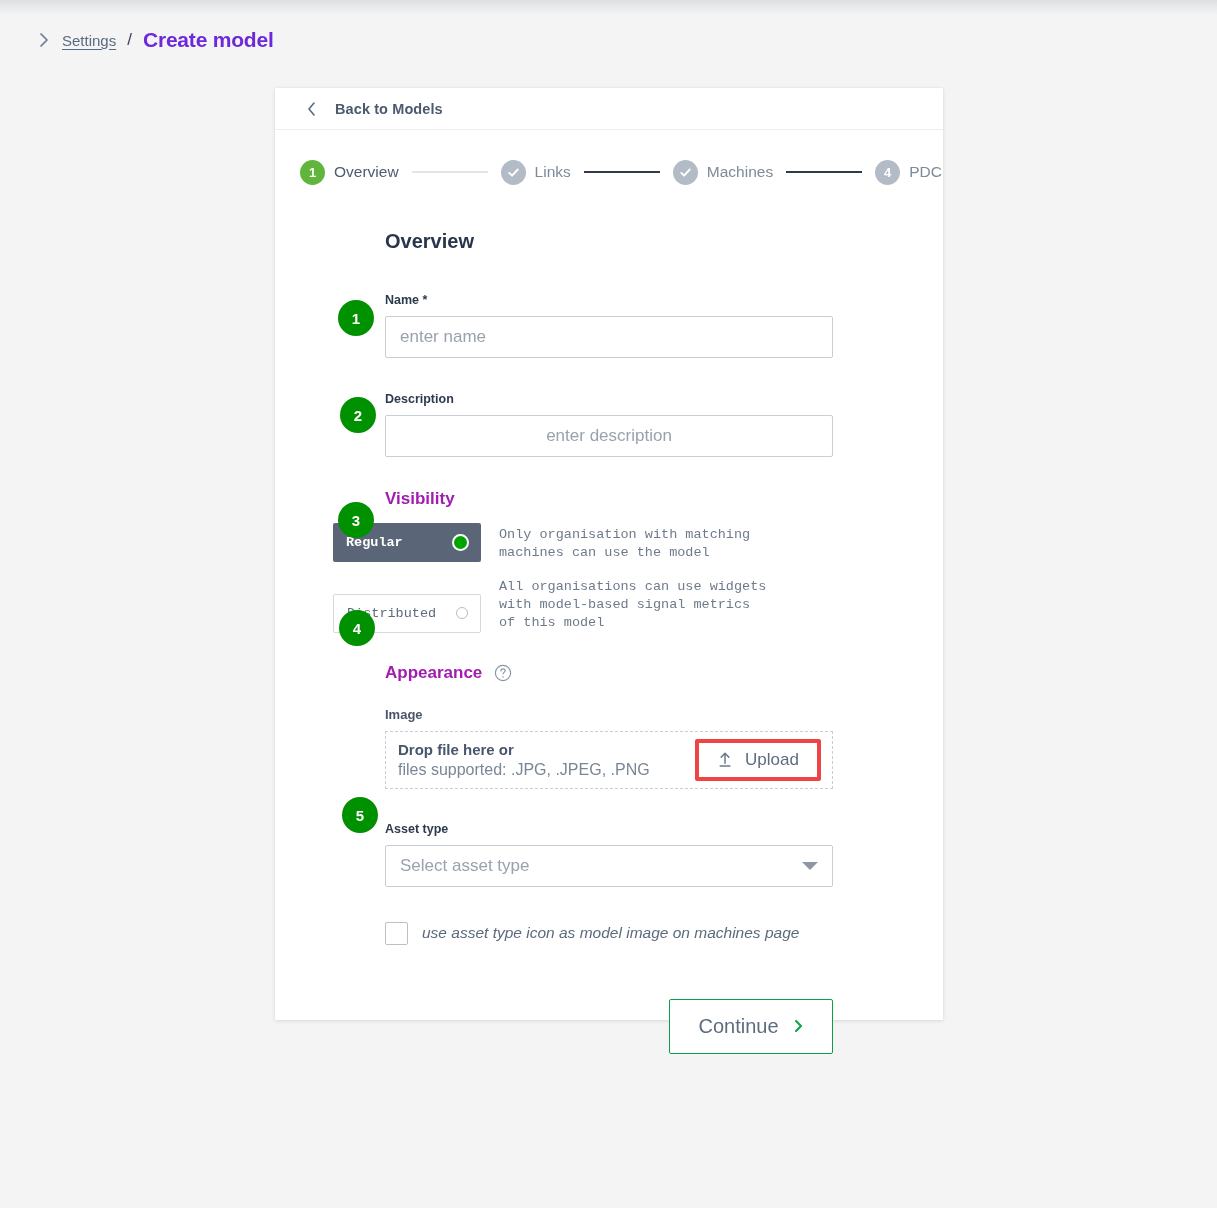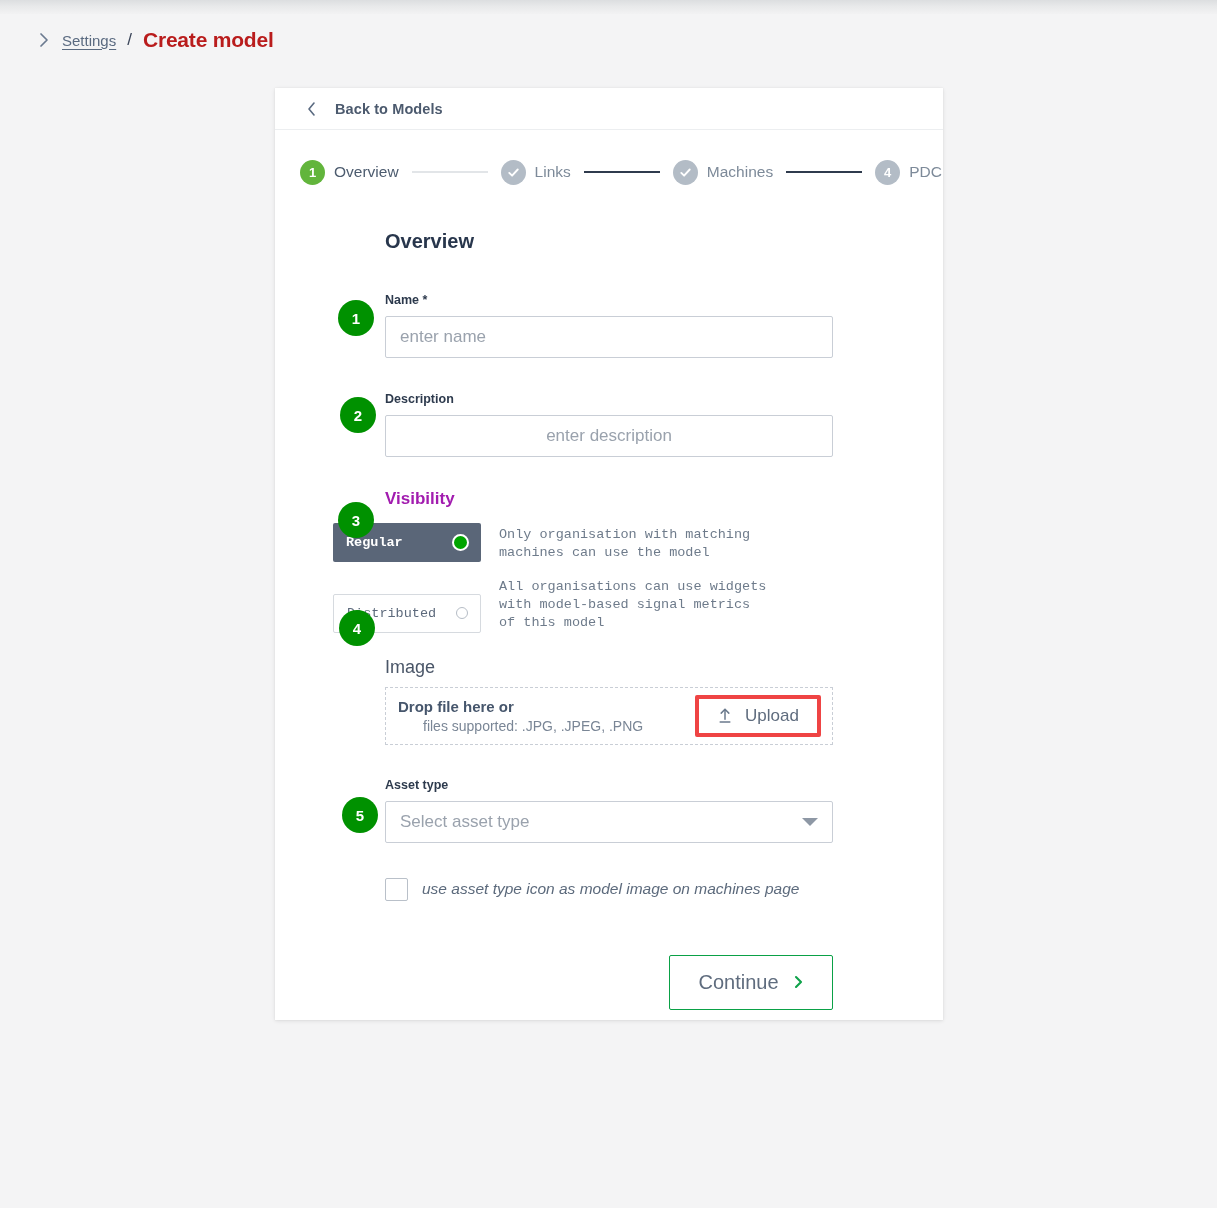--- a/index.html
+++ b/index.html
@@ -22,21 +22,21 @@
   .breadcrumb {
     position:absolute; top:28px; left:36px;
     display:flex; align-items:center; gap:10px;
   }
   .bc-chevron { width:16px; height:22px; display:block; color:#6b7a90; }
   .bc-link {
     font-size:15px; color:#5a6a80; text-decoration:underline;
     text-underline-offset:3px; cursor:pointer;
   }
   .bc-sep { font-size:17px; color:#3b4559; margin:0 1px; }
-  .bc-current { font-size:21px; font-weight:bold; color:#b91c1c; letter-spacing:-0.2px;text-align:center; }
+  .bc-current { font-size:21px; font-weight:bold; color:#6d28d9; letter-spacing:-0.2px;text-align:center; }
 
   
   .card {
     position:absolute; left:275px; top:88px; width:668px; height:932px;
     background:#ffffff;
     box-shadow: 0 1px 4px rgba(0,0,0,0.10), 0 0 1px rgba(0,0,0,0.07);
   }
   .card-header {
     height:42px; display:flex; align-items:center; gap:16px;
     padding-left:30px; border-bottom:1px solid #eceef0;
@@ -106,21 +106,21 @@
   .appearance-head { display:flex; align-items:center; gap:12px; padding-left:110px; }
   .help-icon { width:18px; height:18px; color:#8b96a4; display:block; }
 
   .dropzone {
     margin-left:110px; width:448px; height:58px;
     border:1px dashed #c9ced6; background:#fff;
     display:flex; align-items:center; justify-content:space-between;
     padding:0 11px 0 12px;
   }
   .dz-title { font-size:15px; font-weight:bold; color:#46566c; }
-  .dz-sub { font-size:14px; color:#7a8696; margin-top:3px;margin-left:25px; }
+  .dz-sub { font-size:16px; color:#7a8696; margin-top:3px; }
   .upload-btn {
     width:126px; height:42px; border:4px solid #ef4444; background:#fff;
     display:flex; align-items:center; justify-content:center; gap:12px;
     cursor:pointer; border-radius:2px;
   }
   .upload-icon { width:16px; height:17px; color:#6b7a8d; display:block; }
   .upload-label { font-size:17px; color:#5f6c7e; }
 
   
   .select-box {
@@ -230,22 +230,32 @@
       </div>
 
       <div class="vis-row" style="margin-top:14px;">
         <div class="vis-tile plain">
           <span class="vis-name">Distributed</span>
           <span class="radio-off"></span>
         </div>
         <div class="vis-desc">All organisations can use widgets with model-based signal metrics of this model</div>
       </div>
 
-
-      <div class="field-label" style="margin-top:24px; font-weight:normal; font-size:18px; color:#4a5668;">Image</div>
+      <div class="appearance-head" style="margin-top:30px;">
+        <span class="sub-title" style="padding-left:0;">Appearance</span>
+        <span>
+          <svg class="help-icon" viewBox="0 0 18 18" fill="none" stroke="currentColor" stroke-width="1.2">
+            <circle cx="9" cy="9" r="7.6"></circle>
+            <path d="M6.9 6.9c0-1.2 1-2 2.1-2s2.1.8 2.1 1.9c0 1.5-2 1.6-2 3" stroke-linecap="round"></path>
+            <circle cx="9" cy="13" r="0.75" fill="currentColor" stroke="none"></circle>
+          </svg>
+        </span>
+      </div>
+
+      <div class="field-label" style="margin-top:24px; font-weight:bold; font-size:13px; color:#4a5668;">Image</div>
 
       <div class="dropzone" style="margin-top:9px;">
         <div>
           <div class="dz-title">Drop file here or</div>
           <div class="dz-sub">files supported: .JPG, .JPEG, .PNG</div>
         </div>
         <div class="upload-btn">
           <span>
             <svg class="upload-icon" viewBox="0 0 16 17" fill="none" stroke="currentColor" stroke-width="1.5" stroke-linecap="round" stroke-linejoin="round">
               <line x1="8" y1="12.2" x2="8" y2="2.4"></line>

